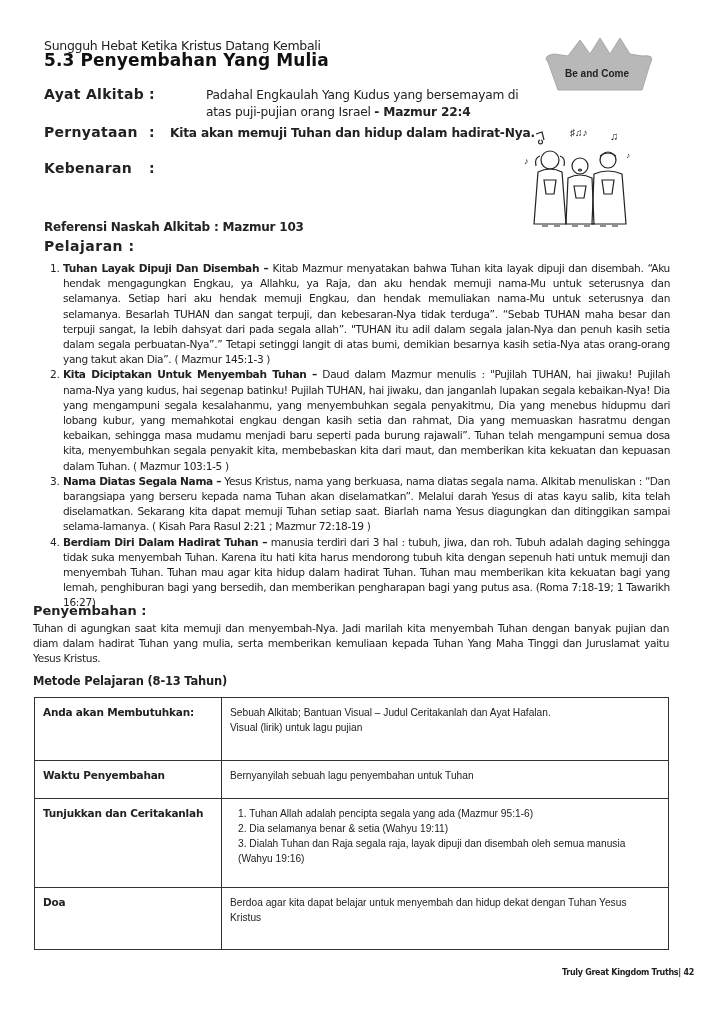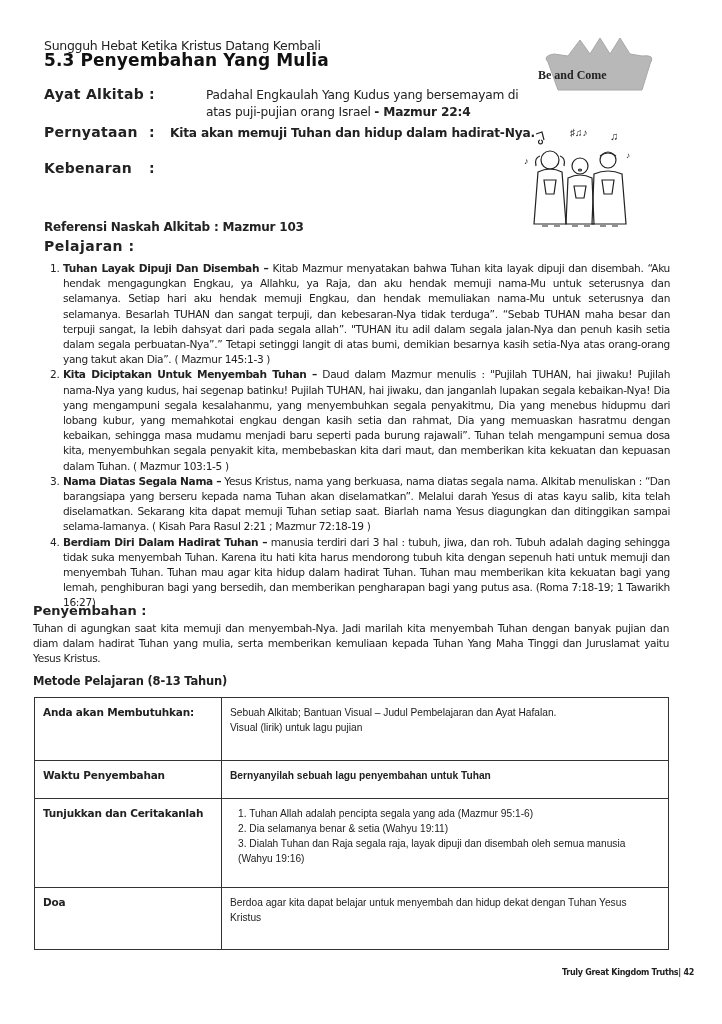--- a/index.html
+++ b/index.html
@@ -4,21 +4,21 @@
 <style>
   html, body { margin:0; padding:0; background:#fff; }
   body { width:722px; height:1024px; position:relative; overflow:hidden;
          font-family:"Liberation Sans", sans-serif; color:#222; }
   .page { position:absolute; left:0; top:0; width:722px; height:1024px; }
 
   .subtitle { position:absolute; left:44px; top:38px; font-size:12.5px; color:#222; font-family:"DejaVu Sans", sans-serif; letter-spacing:-0.3px; }
   .title { position:absolute; left:44px; top:50px; font-size:17px; font-weight:bold; color:#111; font-family:"DejaVu Sans", sans-serif; letter-spacing:0.1px; }
 
   .crown { position:absolute; left:538px; top:34px; width:140px; height:62px; }
-  .crown-label { position:absolute; left:538px; top:68px; width:118px; text-align:left; font-size:12px; font-weight:bold; color:#222; font-family:Liberation Serif, serif; }
+  .crown-label { position:absolute; left:538px; top:68px; width:118px; text-align:center; font-size:10px; font-weight:bold; color:#222; font-family:Liberation Sans, sans-serif; }
 
   .kv { position:absolute; left:44px; font-family:"DejaVu Sans", sans-serif; }
   .kv .k { position:absolute; left:0; top:0; font-size:14px; font-weight:bold; color:#222; white-space:nowrap; letter-spacing:0.3px; }
   .kv .colon { position:absolute; left:105px; top:0; font-size:14px; font-weight:bold; }
   .kv .v { position:absolute; left:122px; top:1px; font-size:12.2px; line-height:16.5px; color:#222; letter-spacing:-0.2px; }
   .v b { font-weight:bold; }
   .justify { text-align:justify; text-align-last:left; }
 
   .illus { position:absolute; left:518px; top:122px; width:120px; height:118px; }
 
@@ -115,27 +115,27 @@
   <div class="kes-h">Penyembahan :</div>
   <div class="kes-p">Tuhan di agungkan saat kita memuji dan menyembah-Nya. Jadi marilah kita menyembah Tuhan dengan banyak pujian dan diam dalam hadirat Tuhan yang mulia, serta memberikan kemuliaan kepada Tuhan Yang Maha Tinggi dan Juruslamat yaitu Yesus Kristus.</div>
 
   <div class="met-h">Metode Pelajaran (8-13 Tahun)</div>
 
   <table class="method">
     <tbody>
         <tr class="row1">
       <td class="lbl">Anda akan Membutuhkan:</td>
       <td class="val">
-        <div>Sebuah Alkitab; Bantuan Visual – Judul Pembelajaran dan Ayat Hafalan.</div>
+        <div>Sebuah Alkitab; Bantuan Visual – Judul Ceritakanlah dan Ayat Hafalan.</div>
         <div>Visual (lirik) untuk lagu pujian</div>
       </td>
     </tr>
     <tr class="row2">
       <td class="lbl">Waktu Penyembahan</td>
-      <td class="val" style="font-weight:bold;">Bernyanyilah sebuah lagu penyembahan untuk Tuhan</td>
+      <td class="val" style="font-weight:normal;">Bernyanyilah sebuah lagu penyembahan untuk Tuhan</td>
     </tr>
     <tr class="row3">
       <td class="lbl">Tunjukkan dan Ceritakanlah</td>
       <td class="val">
         <div style="padding-left:8px;">
           <div><span class="n">1.</span> <span>Tuhan Allah adalah pencipta segala yang ada (Mazmur 95:1-6)</span></div>
           <div><span class="n">2.</span> <span>Dia selamanya benar &amp; setia (Wahyu 19:11)</span></div>
           <div style="padding-left:0;"><span class="n">3.</span> <span>Dialah Tuhan dan Raja segala raja, layak dipuji dan disembah oleh semua manusia (Wahyu 19:16)</span></div>
         </div>
       </td>

